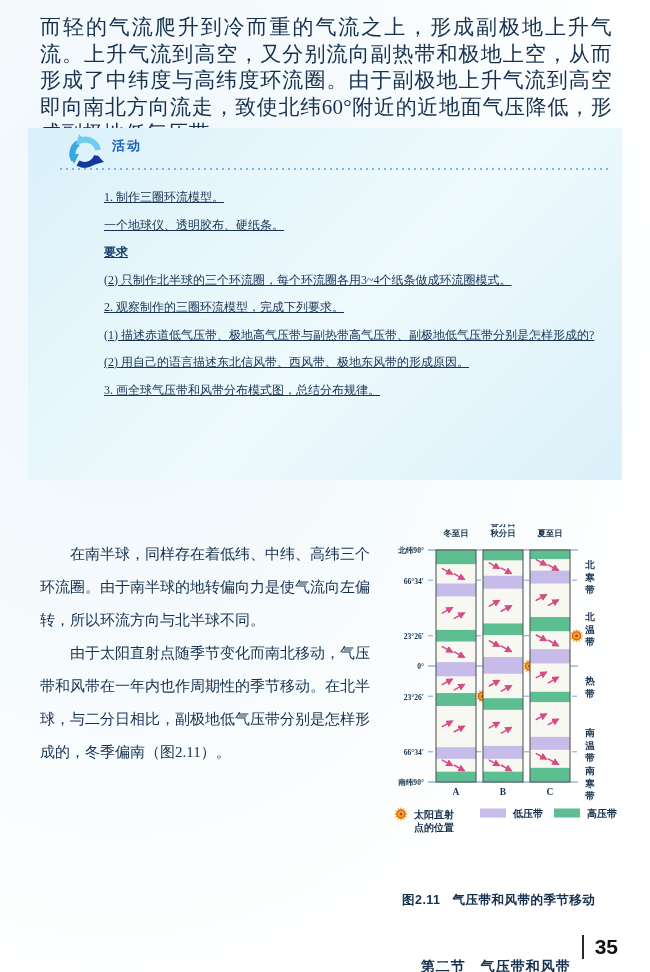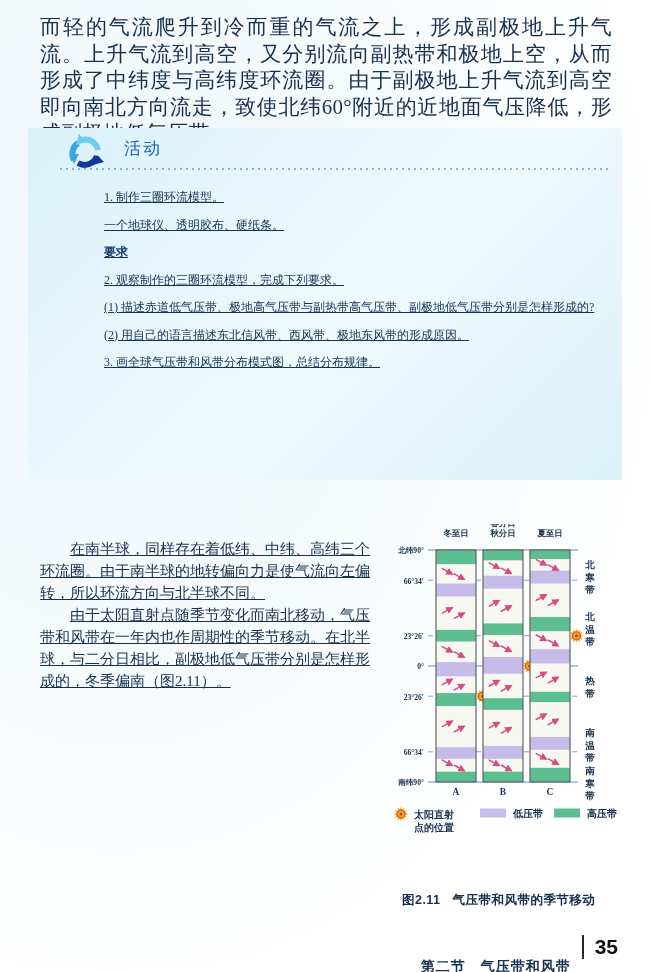--- a/index.html
+++ b/index.html
@@ -33,22 +33,22 @@
     background:linear-gradient(135deg,#d9f0fa 0%,#e6f6fb 28%,#eefafd 55%,#e3f4fb 80%,#dbf0f9 100%);
     border-radius:2px;
   }
   .activity-head{
     position:absolute;left:0;top:0;width:100%;height:44px;
   }
   .act-icon{
     position:absolute;left:36px;top:4px;width:42px;height:40px;
   }
   .act-title{
-    position:absolute;left:96px;top:9px;
-    font-size:17px;font-weight:normal;color:#1a62b8;
+    position:absolute;left:84px;top:9px;
+    font-size:13px;font-weight:bold;color:#1a62b8;
     letter-spacing:2px;
     font-family:"Liberation Sans","DejaVu Sans",sans-serif;
   }
   .dotline{
     position:absolute;left:30px;top:40px;width:552px;height:2px;
     background-image:radial-gradient(circle, #6fa9d4 0.9px, rgba(0,0,0,0) 1.1px);
     background-size:6px 2px;background-repeat:repeat-x;
     opacity:.85;
   }
   .act-body{
@@ -56,23 +56,22 @@
     font-size:12px;line-height:27.5px;color:#173253;text-decoration:underline;
   }
   .act-body .ln{white-space:nowrap;}
   .act-body .ind{padding-left:38px;}
   .act-body .bold{font-weight:bold;color:#123b6b;}
   .act-body .wrapln{padding-left:38px;text-indent:0;white-space:normal;width:520px;}
 
   
   .col-left{
     position:absolute;left:40px;top:538px;width:330px;
-    font-size:15px;line-height:22px;text-align:justify;
+    font-size:15px;line-height:33px;text-align:justify;
     color:#16304e;
-    text-decoration:underline;
   }
   .col-left p{margin:0 0 0 0;text-indent:30px;}
 
   
   .figure{
     position:absolute;left:388px;top:524px;width:248px;height:360px;
   }
   .fig-canvas{position:absolute;left:0;top:0;}
   .fig-caption{
     position:absolute;left:14px;top:331px;width:238px;
@@ -115,20 +114,21 @@
         <polygon points="15,2 22,10 12,13" fill="#6fcdf0"></polygon>
         <polygon points="29,33 33,23 40,30" fill="#13389c"></polygon>
       </svg>
       <div class="act-title">活动</div>
     </div>
     <div class="dotline"></div>
     <div class="act-body">
       <div class="ln ind">1. 制作三圈环流模型。</div>
       <div class="ln ind">一个地球仪、透明胶布、硬纸条。</div>
       <div class="ln ind bold">要求</div>
+      <div class="ln ind">(2) 只制作北半球的三个环流圈，每个环流圈各用3~4个纸条做成环流圈模式。</div>
       <div class="ln ind">2. 观察制作的三圈环流模型，完成下列要求。</div>
       <div class="wrapln">(1) 描述赤道低气压带、极地高气压带与副热带高气压带、副极地低气压带分别是怎样形成的?</div>
       <div class="ln ind">(2) 用自己的语言描述东北信风带、西风带、极地东风带的形成原因。</div>
       <div class="ln ind">3. 画全球气压带和风带分布模式图，总结分布规律。</div>
     </div>
   </div>
 
   <div class="col-left">
     <p>在南半球，同样存在着低纬、中纬、高纬三个环流圈。由于南半球的地转偏向力是使气流向左偏转，所以环流方向与北半球不同。</p>
     <p>由于太阳直射点随季节变化而南北移动，气压带和风带在一年内也作周期性的季节移动。在北半球，与二分日相比，副极地低气压带分别是怎样形成的，冬季偏南（图2.11）。</p>

